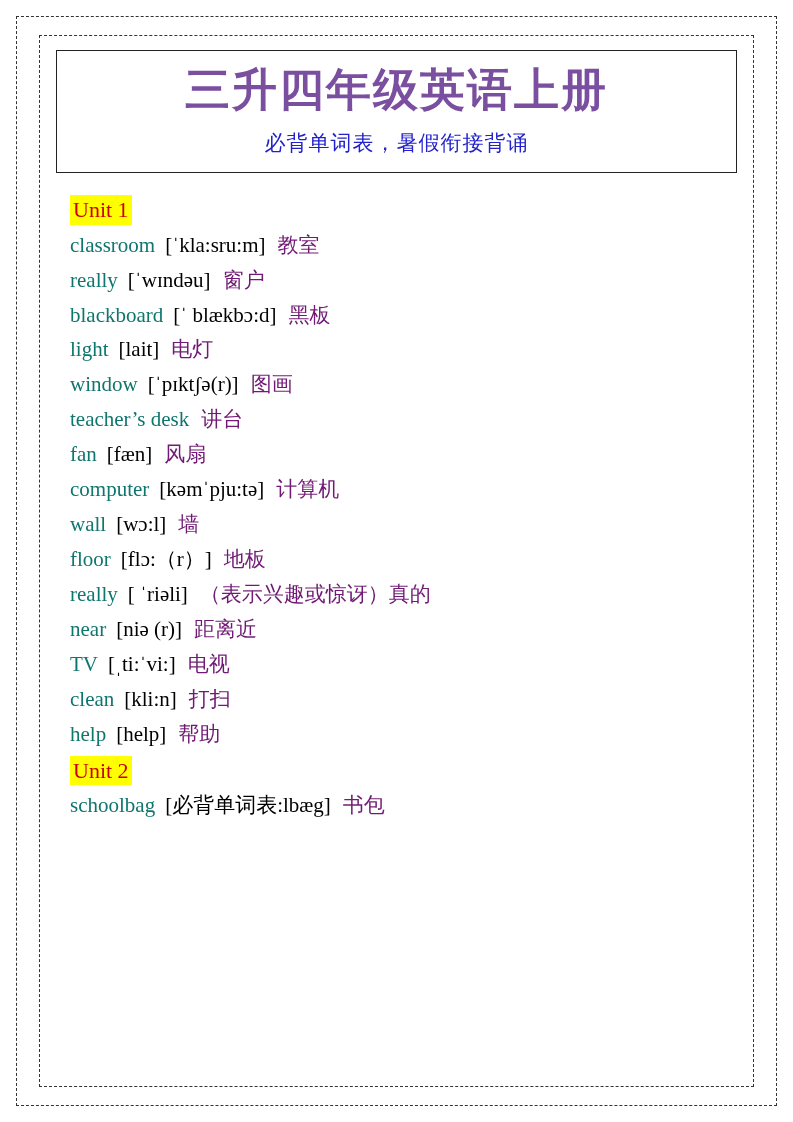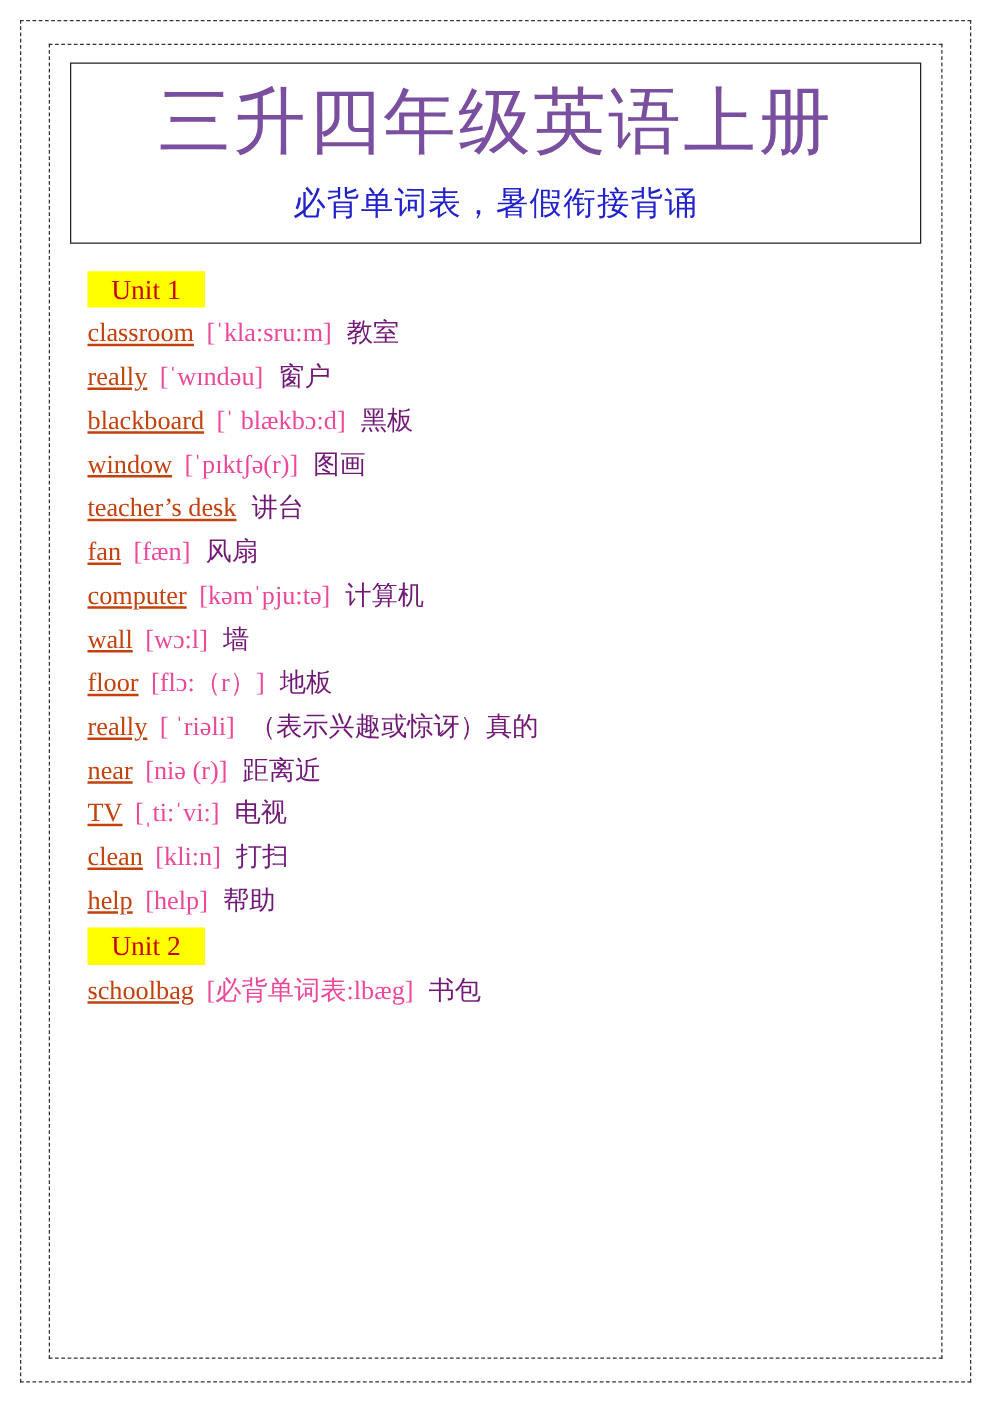--- a/index.html
+++ b/index.html
@@ -35,61 +35,60 @@
   }
   .title-box {
     margin: 14px 16px 0 16px;
     border: 1px solid #222222;
     box-sizing: border-box;
     padding: 12px 10px 16px 10px;
     text-align: center;
   }
   .title-main {
     font-family: "Liberation Serif", serif;
-    font-size: 58px;
+    font-size: 45px;
     color: #7b4fa0;
     letter-spacing: 2px;
     line-height: 1.2;
-    font-weight: normal;
+    font-weight: bold;
   }
   .title-sub {
     font-family: "Liberation Serif", serif;
-    font-size: 26px;
+    font-size: 21px;
     color: #2222cc;
     margin-top: 14px;
     letter-spacing: 1px;
     line-height: 1.2;
   }
   .word-list {
     margin: 22px 0 0 30px;
   }
   .unit-head {
     display: inline-block;
     background: #ffff00;
     color: #cc0000;
     font-size: 22px;
     line-height: 1.25;
-    padding: 1px 19px;
+    padding: 1px 3px;
     margin-bottom: 5px;
   }
   .unit-row {
     margin-bottom: 2px;
   }
   .word-row {
     font-size: 21px;
     line-height: 1.33;
     margin-bottom: 7px;
     white-space: nowrap;
   }
   .w-en {
-    color: #c2410c;
-    text-decoration: underline;
+    color: #0f766e;
   }
   .w-ipa {
-    color: #ec4899;
+    color: #000000;
     margin-left: 10px;
   }
   .w-cn {
     color: #701a75;
     margin-left: 12px;
   }
 </style>
 </head>
 <body>
 
@@ -99,20 +98,21 @@
     <div class="title-box">
       <div class="title-main">三升四年级英语上册</div>
       <div class="title-sub">必背单词表，暑假衔接背诵</div>
     </div>
 
     <div class="word-list">
         <div class="unit-row"><span class="unit-head">Unit 1</span></div>
         <div class="word-row"><span class="w-en">classroom</span><span class="w-ipa">[ˈkla:sru:m]</span><span class="w-cn">教室</span></div>
         <div class="word-row"><span class="w-en">really</span><span class="w-ipa">[ˈwɪndəu]</span><span class="w-cn">窗户</span></div>
         <div class="word-row"><span class="w-en">blackboard</span><span class="w-ipa">[ˈ blækbɔ:d]</span><span class="w-cn">黑板</span></div>
+        <div class="word-row"><span class="w-en">light</span><span class="w-ipa">[lait]</span><span class="w-cn">电灯</span></div>
         <div class="word-row"><span class="w-en">window</span><span class="w-ipa">[ˈpɪktʃə(r)]</span><span class="w-cn">图画</span></div>
         <div class="word-row"><span class="w-en">teacher’s desk</span><span class="w-cn">讲台</span></div>
         <div class="word-row"><span class="w-en">fan</span><span class="w-ipa">[fæn]</span><span class="w-cn">风扇</span></div>
         <div class="word-row"><span class="w-en">computer</span><span class="w-ipa">[kəmˈpju:tə]</span><span class="w-cn">计算机</span></div>
         <div class="word-row"><span class="w-en">wall</span><span class="w-ipa">[wɔ:l]</span><span class="w-cn">墙</span></div>
         <div class="word-row"><span class="w-en">floor</span><span class="w-ipa">[flɔ:（r）]</span><span class="w-cn">地板</span></div>
         <div class="word-row"><span class="w-en">really</span><span class="w-ipa">[ ˈriəli]</span><span class="w-cn">（表示兴趣或惊讶）真的</span></div>
         <div class="word-row"><span class="w-en">near</span><span class="w-ipa">[niə (r)]</span><span class="w-cn">距离近</span></div>
         <div class="word-row"><span class="w-en">TV</span><span class="w-ipa">[ˌti:ˈvi:]</span><span class="w-cn">电视</span></div>
         <div class="word-row"><span class="w-en">clean</span><span class="w-ipa">[kli:n]</span><span class="w-cn">打扫</span></div>

